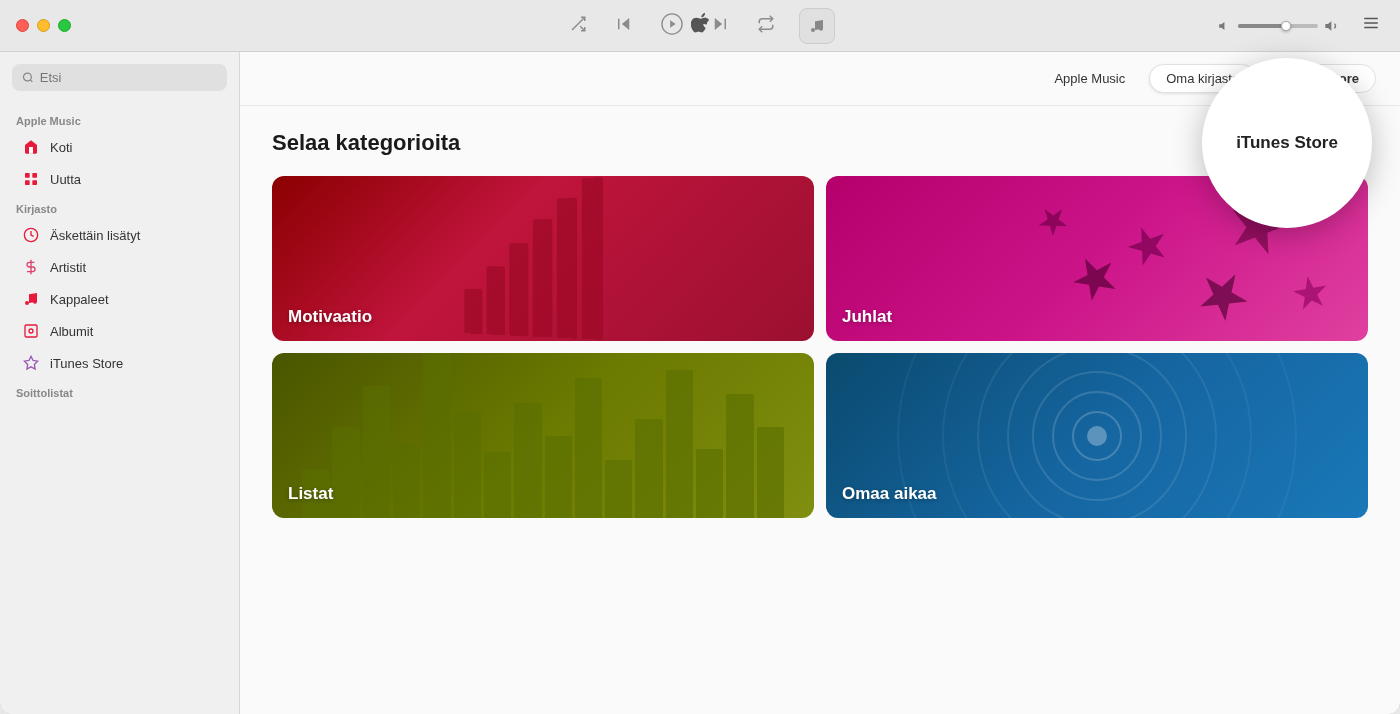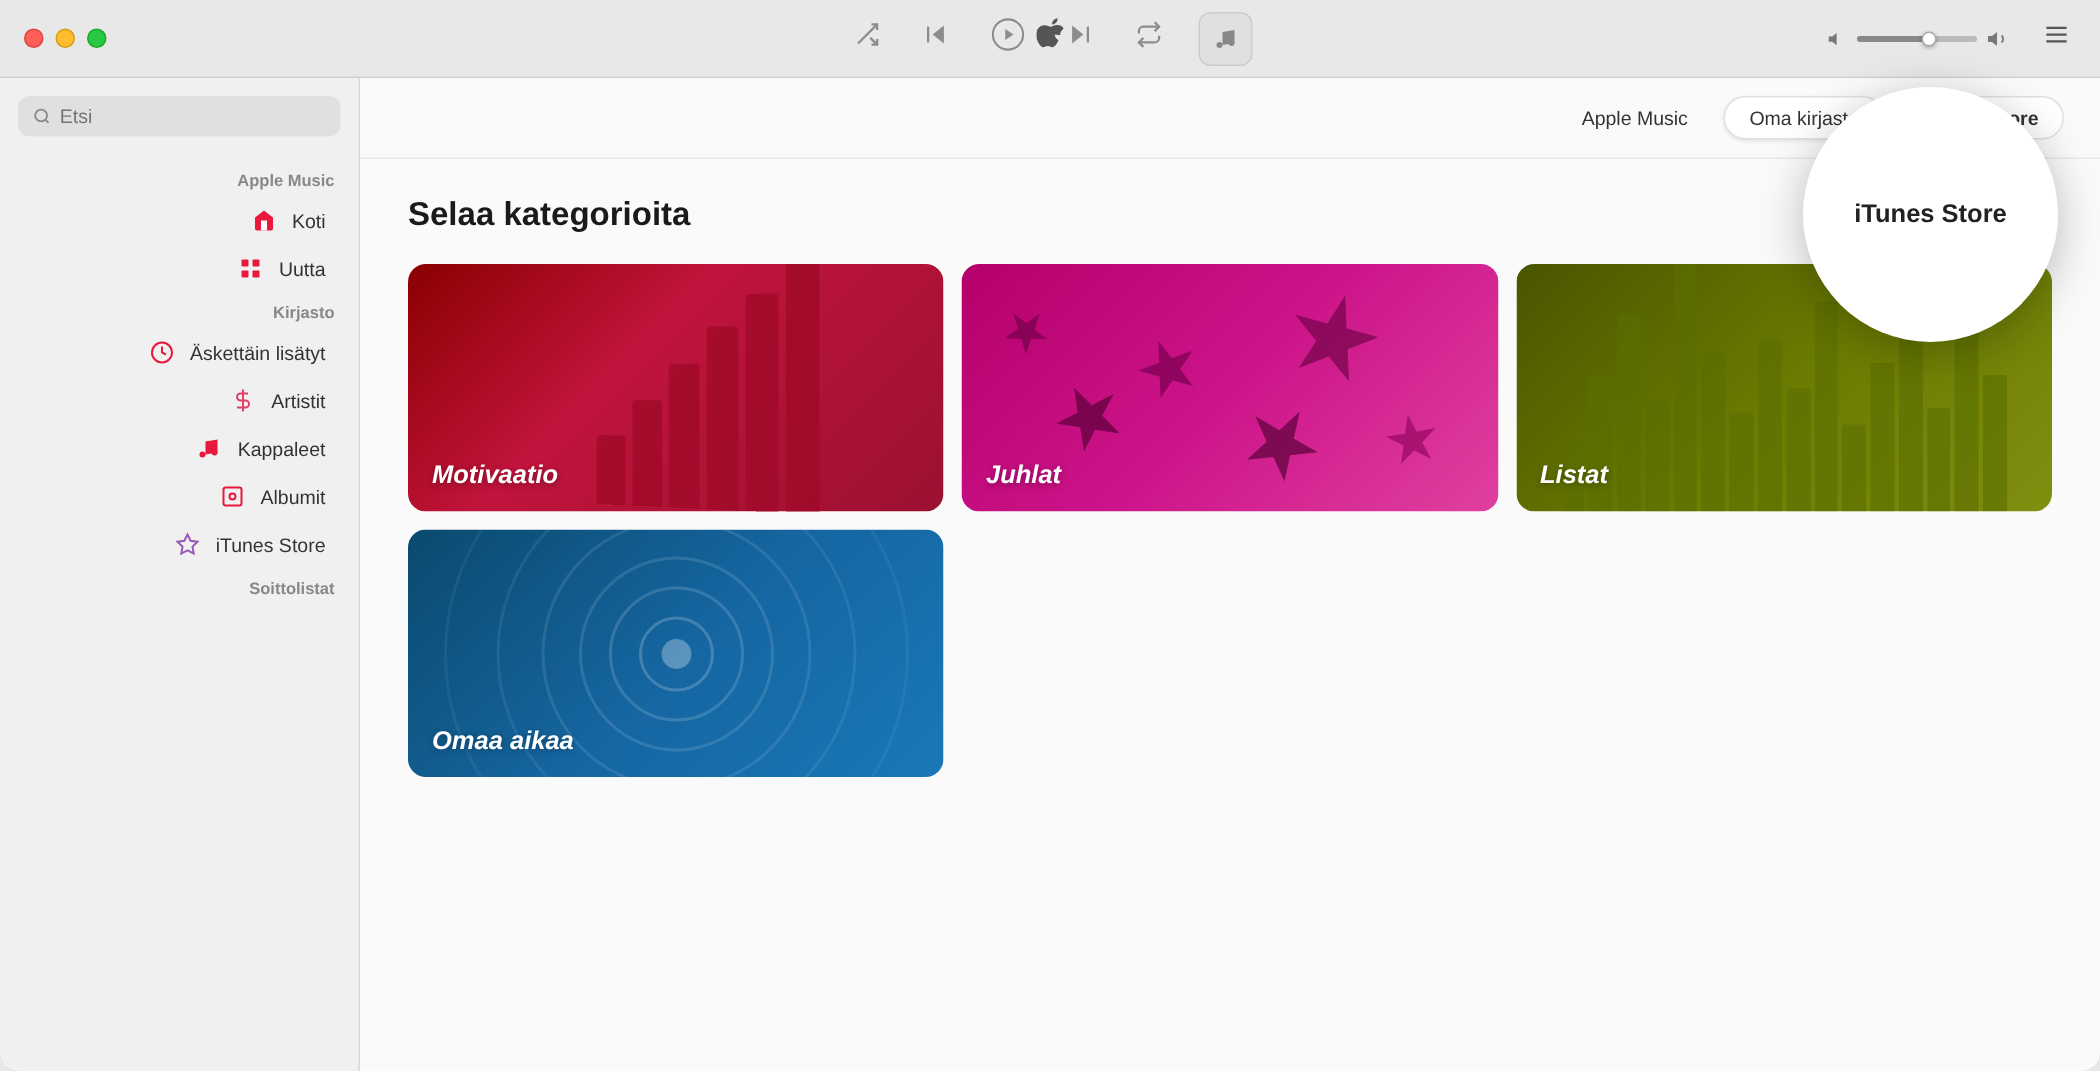--- a/index.html
+++ b/index.html
@@ -122,21 +122,20 @@
     
     .sidebar {
       width: 240px;
       background: #f0f0f0;
       border-right: 1px solid #d8d8d8;
       flex-shrink: 0;
       display: flex;
       flex-direction: column;
       overflow-y: auto;
       padding: 12px 0;
-      align-items: flex-end;
     }
     .search-bar {
       margin: 0 12px 16px 12px;
       display: flex;
       align-items: center;
       background: #e0e0e0;
       border-radius: 8px;
       padding: 6px 10px;
       gap: 6px;
     }
@@ -223,23 +222,22 @@
       padding: 24px 32px;
     }
     .page-title {
       font-size: 22px;
       font-weight: 700;
       color: #1a1a1a;
       margin-bottom: 20px;
     }
     .categories-grid {
       display: grid;
-      grid-template-columns: 1fr 1fr 1fr;
+      grid-template-columns: 1fr 1fr;
       gap: 12px;
-      font-style: italic;
     }
     .category-card {
       border-radius: 12px;
       overflow: hidden;
       position: relative;
       height: 165px;
       cursor: pointer;
     }
     .card-bg {
       width: 100%;

